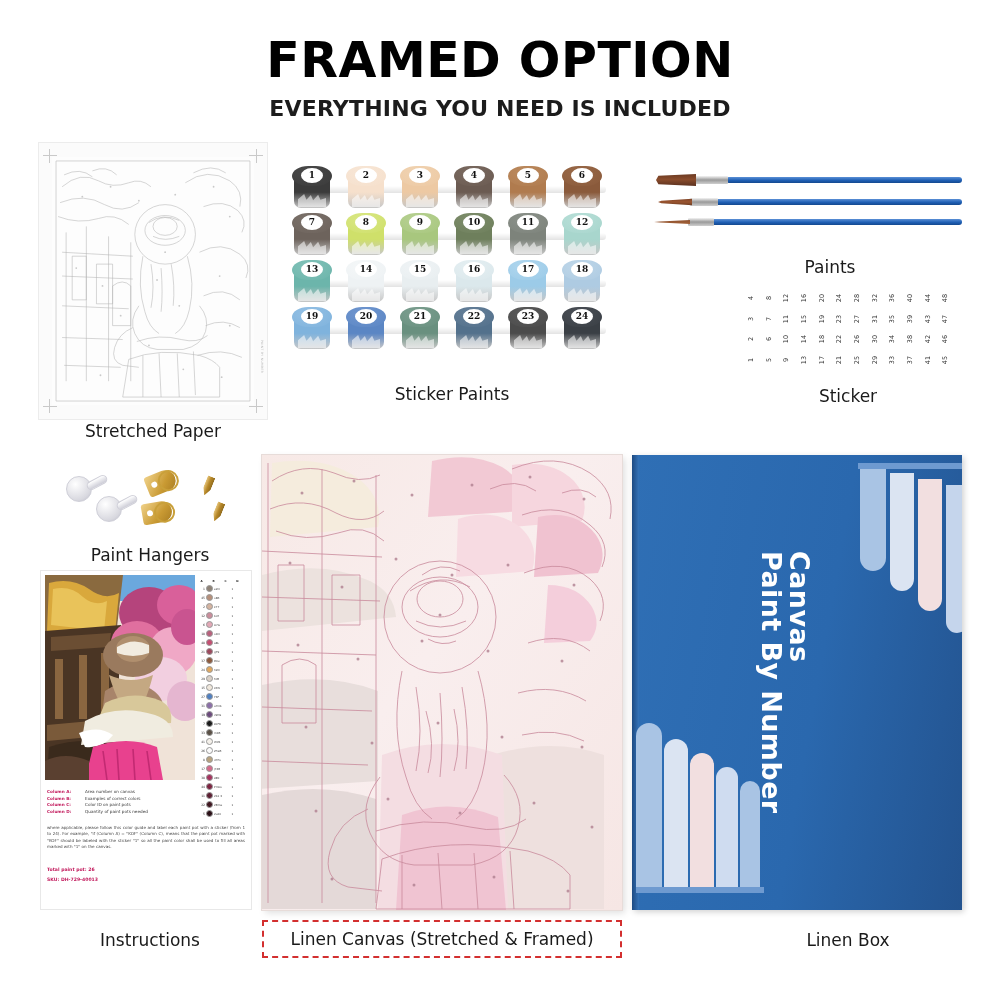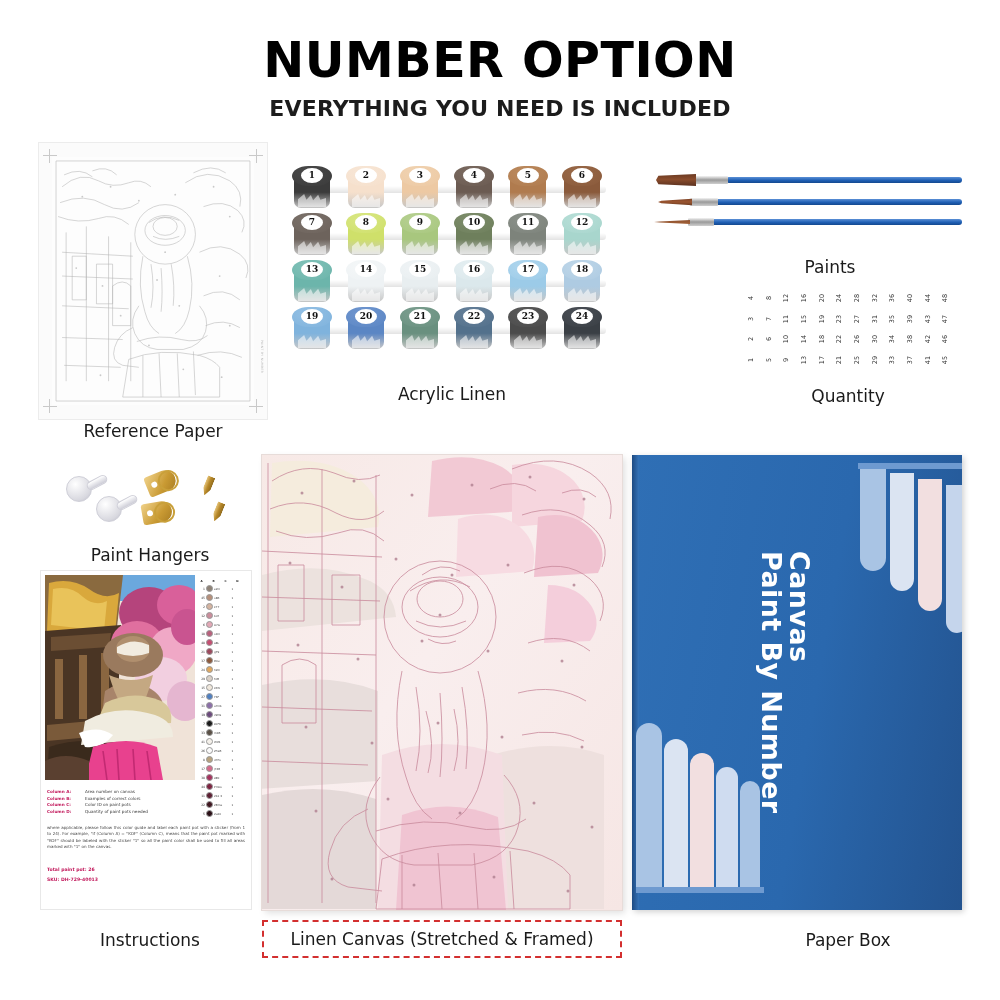--- a/index.html
+++ b/index.html
@@ -201,21 +201,21 @@
     position: absolute; color: #fff; font-weight: bold;
     writing-mode: vertical-rl; text-orientation: mixed;
     font-size: 27px; line-height: 1.12; letter-spacing: .4px;
     white-space: nowrap;
   }
   #cap-gift { top: 930px; left: 742px; width: 212px; }
 </style>
 </head>
 <body>
 
-<div class="abs" id="hdr-main">NUMBER OPTION</div>
+<div class="abs" id="hdr-main">FRAMED OPTION</div>
 <div class="abs" id="hdr-sub">EVERYTHING YOU NEED IS INCLUDED</div>
 
 <div class="abs" id="refpaper">
   <div class="sheet">
     <div class="cropmark" style="left:10px;top:6px;width:1px;height:14px;"></div>
     <div class="cropmark" style="left:4px;top:12px;width:14px;height:1px;"></div>
     <div class="cropmark" style="right:10px;top:6px;width:1px;height:14px;"></div>
     <div class="cropmark" style="right:4px;top:12px;width:14px;height:1px;"></div>
     <div class="cropmark" style="left:10px;bottom:6px;width:1px;height:14px;"></div>
     <div class="cropmark" style="left:4px;bottom:12px;width:14px;height:1px;"></div>
@@ -269,21 +269,21 @@
           <circle cx="130" cy="214" r="0.9"></circle>
             <circle cx="48" cy="220" r="0.9"></circle>
           <circle cx="168" cy="222" r="0.9"></circle>
             <circle cx="112" cy="96" r="0.9"></circle>
         </g>
       </svg>
     </div>
     <div id="ref-sidetext">PAINT BY NUMBER</div>
   </div>
 </div>
-<div class="abs caption" style="top:421px;left:38px;width:230px;">Reference Paper</div>
+<div class="abs caption" style="top:421px;left:38px;width:230px;">Stretched Paper</div>
 
 <div class="abs" id="paints">
     <div class="paint-row" style="top: 0px;">
       <div class="paint-bar"></div>
       <div class="pot" style="left: 0px;">
         <div class="pot-body" style="background: linear-gradient(rgb(59, 59, 59), rgb(59, 59, 59) 55%, rgba(0, 0, 0, 0.22));">
           <div class="pot-glint"></div>
         </div>
         <div class="pot-lid" style="background: radial-gradient(at 40% 30%, rgb(74, 74, 74), rgb(59, 59, 59));"></div>
         <div class="pot-num">1</div>
@@ -453,21 +453,21 @@
       </div>
       <div class="pot" style="left: 270px;">
         <div class="pot-body" style="background: linear-gradient(rgb(58, 63, 69), rgb(58, 63, 69) 55%, rgba(0, 0, 0, 0.22));">
           <div class="pot-glint"></div>
         </div>
         <div class="pot-lid" style="background: radial-gradient(at 40% 30%, rgb(74, 79, 86), rgb(58, 63, 69));"></div>
         <div class="pot-num">24</div>
       </div>
     </div>
   </div>
-<div class="abs caption" id="cap-paints">Acrylic Linen</div>
+<div class="abs caption" id="cap-paints">Sticker Paints</div>
 
 <div class="abs" id="brushes">
   <div class="brush" style="top:6px;left:0;width:330px;">
     <div class="brush-handle" style="width:236px;"></div>
     <div class="brush-ferrule" style="left:62px;width:34px;"></div>
     <div class="brush-tip" style="left:24px;width:40px;
       background:linear-gradient(#6b3a22,#8a4c2c 45%,#5c3220);
       clip-path:polygon(100% 0,100% 100%,6% 86%,0 50%,6% 14%);"></div>
   </div>
   <div class="brush" style="top:28px;left:0;width:330px;">
@@ -556,21 +556,21 @@
         <div class="st-num">41</div>
       </div>
       <div class="st-col">
         <div class="st-num">48</div>
         <div class="st-num">47</div>
         <div class="st-num">46</div>
         <div class="st-num">45</div>
       </div>
     </div>
 </div>
-<div class="abs caption" id="cap-sticker">Quantity</div>
+<div class="abs caption" id="cap-sticker">Sticker</div>
 
 <div class="abs" id="hangers">
   <div class="hook" style="left:4px;top:6px;"></div>
   <div class="hook-arm" style="left:24px;top:8px;transform:rotate(-28deg);"></div>
   <div class="hook" style="left:34px;top:26px;"></div>
   <div class="hook-arm" style="left:54px;top:28px;transform:rotate(-28deg);"></div>
 
   <div class="dring" style="left:84px;top:2px;transform:rotate(-22deg);">
     <div class="dring-hole"></div>
   </div>
@@ -911,13 +911,13 @@
     <div class="fan-stripe" style="left:32px;top:284px;width:24px;height:148px;background:#dbe4f2;border-radius:12px 12px 0 0;"></div>
     <div class="fan-stripe" style="left:58px;top:298px;width:24px;height:134px;background:#f2dfe0;border-radius:12px 12px 0 0;"></div>
     <div class="fan-stripe" style="left:84px;top:312px;width:22px;height:120px;background:#cfdcf0;border-radius:11px 11px 0 0;"></div>
     <div class="fan-stripe" style="left:108px;top:326px;width:20px;height:106px;background:#a9c4e4;border-radius:10px 10px 0 0;"></div>
     <div class="fan-stripe" style="left:4px;top:432px;width:128px;height:6px;background:#6e9ad0;"></div>
 
     <div class="box-title" style="left:152px;top:96px;">Canvas</div>
     <div class="box-title" style="left:124px;top:96px;">Paint By Number</div>
   </div>
 </div>
-<div class="abs caption" id="cap-gift">Paper Box</div>
+<div class="abs caption" id="cap-gift">Linen Box</div>
 
 </body></html>

